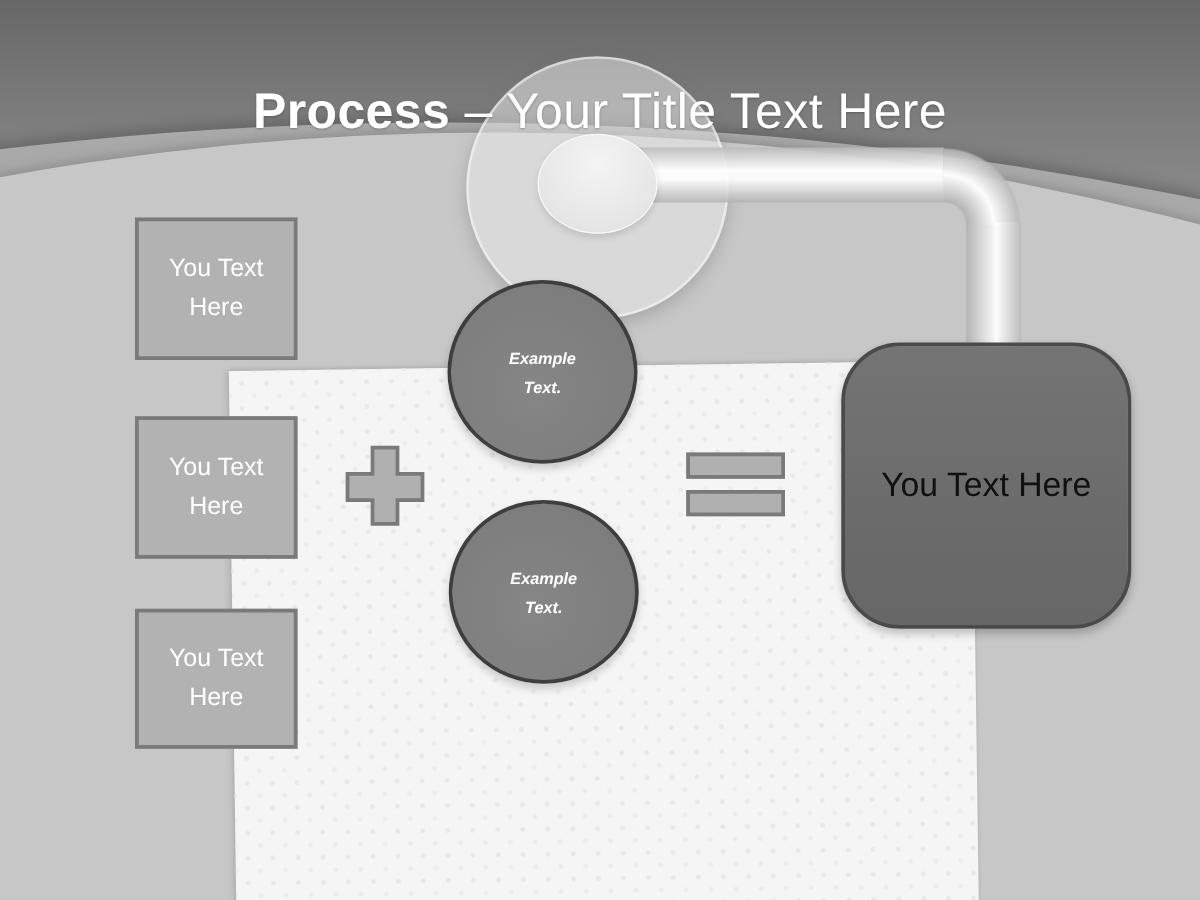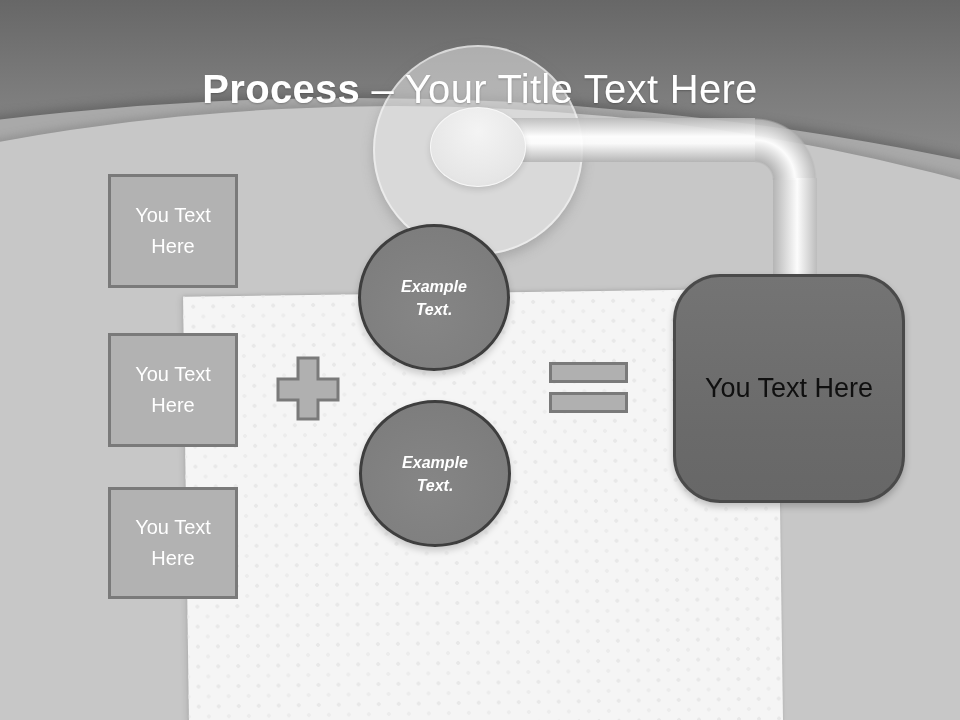--- a/index.html
+++ b/index.html
@@ -83,21 +83,21 @@
   .box span{display:block;width:112px;}
   .box.b1{top:174px;}
   .box.b2{top:333px;}
   .box.b3{top:487px;height:112px;}
   
   .circle{
     position:absolute;width:152px;height:147px;border-radius:50%;
     background:radial-gradient(circle at 45% 60%,#868686,#7c7c7c 80%);
     border:3px solid #3e3e3e;box-sizing:border-box;
     color:#ffffff;font-weight:bold;font-style:italic;
-    font-size:16px;line-height:23px;text-align:center;
+    font-size:13px;line-height:23px;text-align:center;
     display:flex;align-items:center;justify-content:center;
     box-shadow:0 4px 7px rgba(0,0,0,0.18);
   }
   .circle span{display:block;width:84px;}
   .circle.c1{left:358px;top:224px;}
   .circle.c2{left:359px;top:400px;}
   
   .plus{position:absolute;left:276px;top:356px;}
   .equals{position:absolute;left:549px;top:362px;}
   .equals .bar{

